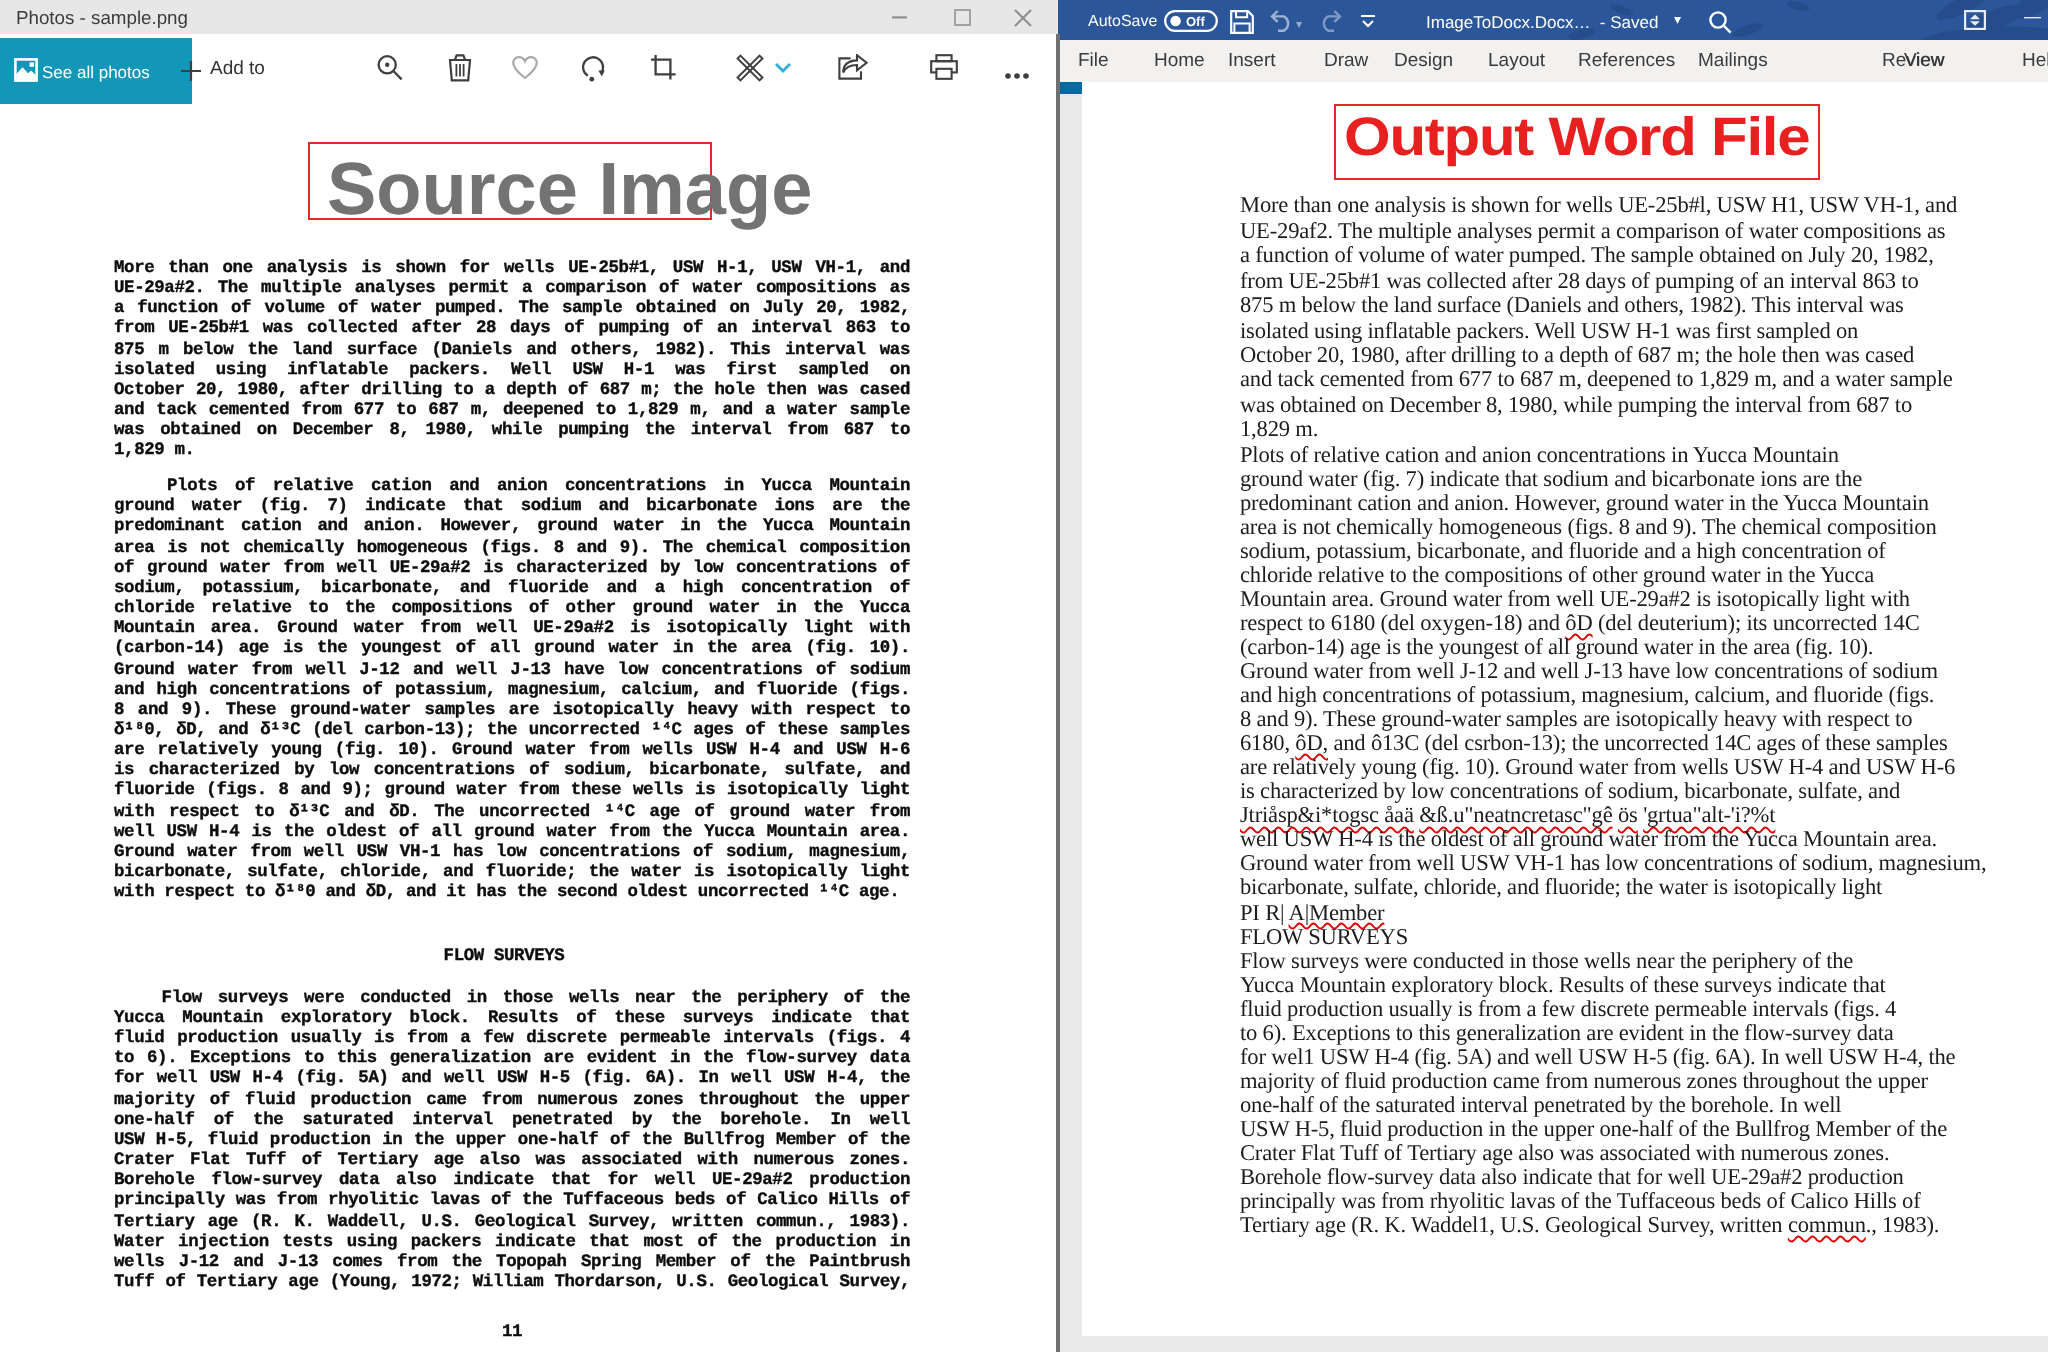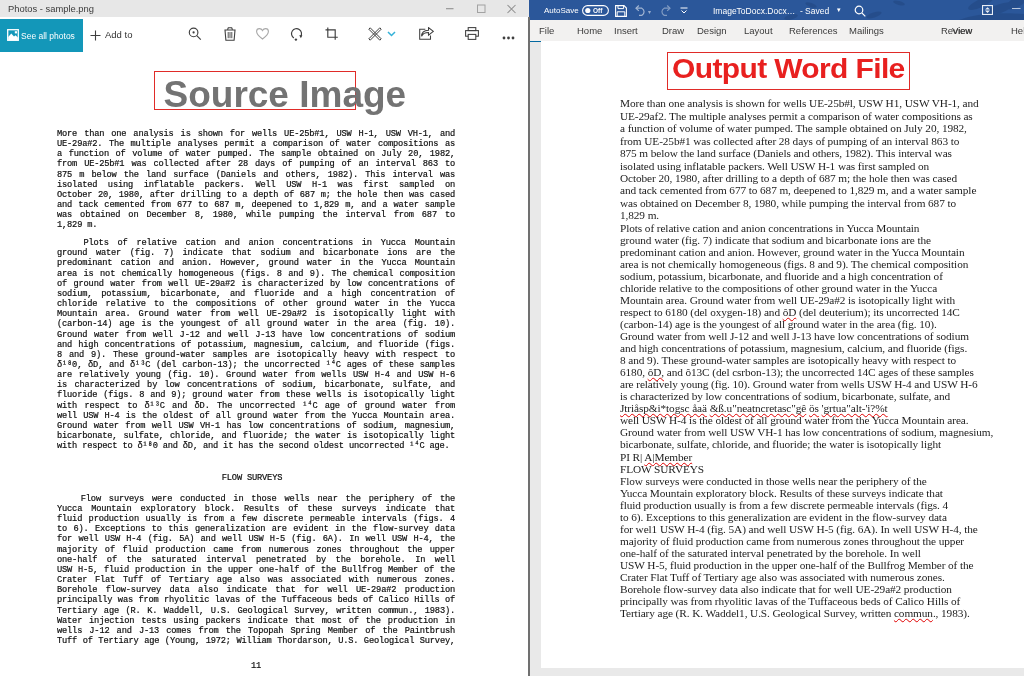--- a/index.html
+++ b/index.html
@@ -4,39 +4,39 @@
 <style>
   html,body{margin:0;padding:0;}
   body{width:1024px;height:676px;position:relative;overflow:hidden;background:#fff;
        font-family:"Liberation Sans",sans-serif;}
   .abs{position:absolute;}
   
   #photos{left:0;top:0;width:528px;height:676px;background:#fff;}
   #ptitle{left:0;top:0;width:528px;height:17px;background:#e7e7e7;}
   #ptitle .t{position:absolute;left:8px;top:3px;font-size:9.4px;color:#3c3c3c;}
   #ptool{left:0;top:17px;width:528px;height:40px;background:#fff;}
-  #seeall{position:absolute;left:0;top:2px;width:83px;height:33px;background:#1397b9;color:#fff;}
+  #seeall{position:absolute;left:0;top:2px;width:96px;height:33px;background:#1397b9;color:#fff;}
   #seeall .txt{position:absolute;left:21px;top:11.5px;font-size:8.5px;color:#fff;}
   #addto{position:absolute;left:88px;top:12px;font-size:9.5px;color:#333;}
   
-  .mono{font-family:"Liberation Mono",monospace;font-weight:normal;color:#0d0d0d;-webkit-text-stroke:0.18px #0d0d0d;
+  .mono{font-family:"Liberation Mono",monospace;font-weight:bold;color:#0d0d0d;-webkit-text-stroke:0.18px #0d0d0d;
         font-size:8.7px;line-height:10.16px;letter-spacing:-0.18px;}
   .mblock{position:absolute;left:57px;width:398px;}
   .ml{text-align:justify;text-align-last:justify;white-space:normal;height:10.16px;overflow:visible;}
   .ml.last{text-align-last:left;}
   .ml.ctr{text-align:center;text-align-last:center;}
   
   #srcbox{left:154px;top:71px;width:200px;height:36.5px;border:1.8px solid #e02b28;}
   #srctxt{left:163.5px;top:73.5px;font-size:37px;font-weight:bold;color:#737373;
           white-space:nowrap;}
   
   #word{left:528px;top:0;width:496px;height:676px;background:#e9e9e9;}
   #wedge{left:528px;top:17px;width:1.5px;height:659px;background:#707070;}
   #wtitle{left:1px;top:0;width:495px;height:20px;background:#2b579a;overflow:hidden;}
-  #wribbon{left:1px;top:20px;width:495px;height:21px;background:#f2f1f0;border-bottom:1px solid #0369a1;}
+  #wribbon{left:1px;top:20px;width:495px;height:21px;background:#f2f1f0;border-bottom:6px solid #0369a1;}
   #wribbon span{position:absolute;top:5px;font-size:9.5px;color:#3a3a3a;}
   #wpage{left:13px;top:41px;width:483px;height:627px;background:#fff;}
   
   .serif{font-family:"Liberation Serif",serif;color:#1c1c1c;font-size:11.3px;line-height:12.14px;letter-spacing:-0.1px;}
   .wblock{position:absolute;left:620px;width:400px;}
   .wl{white-space:nowrap;}
   .sq{text-decoration:underline;text-decoration-style:wavy;text-decoration-color:#e00000;
       text-decoration-thickness:0.7px;text-underline-offset:1px;text-decoration-skip-ink:none;}
   #outbox{left:667px;top:52px;width:240.5px;height:35.5px;border:1.8px solid #e02b28;}
   #outtxt{left:672px;top:54px;font-size:30px;font-weight:bold;color:#e8201f;white-space:nowrap;

